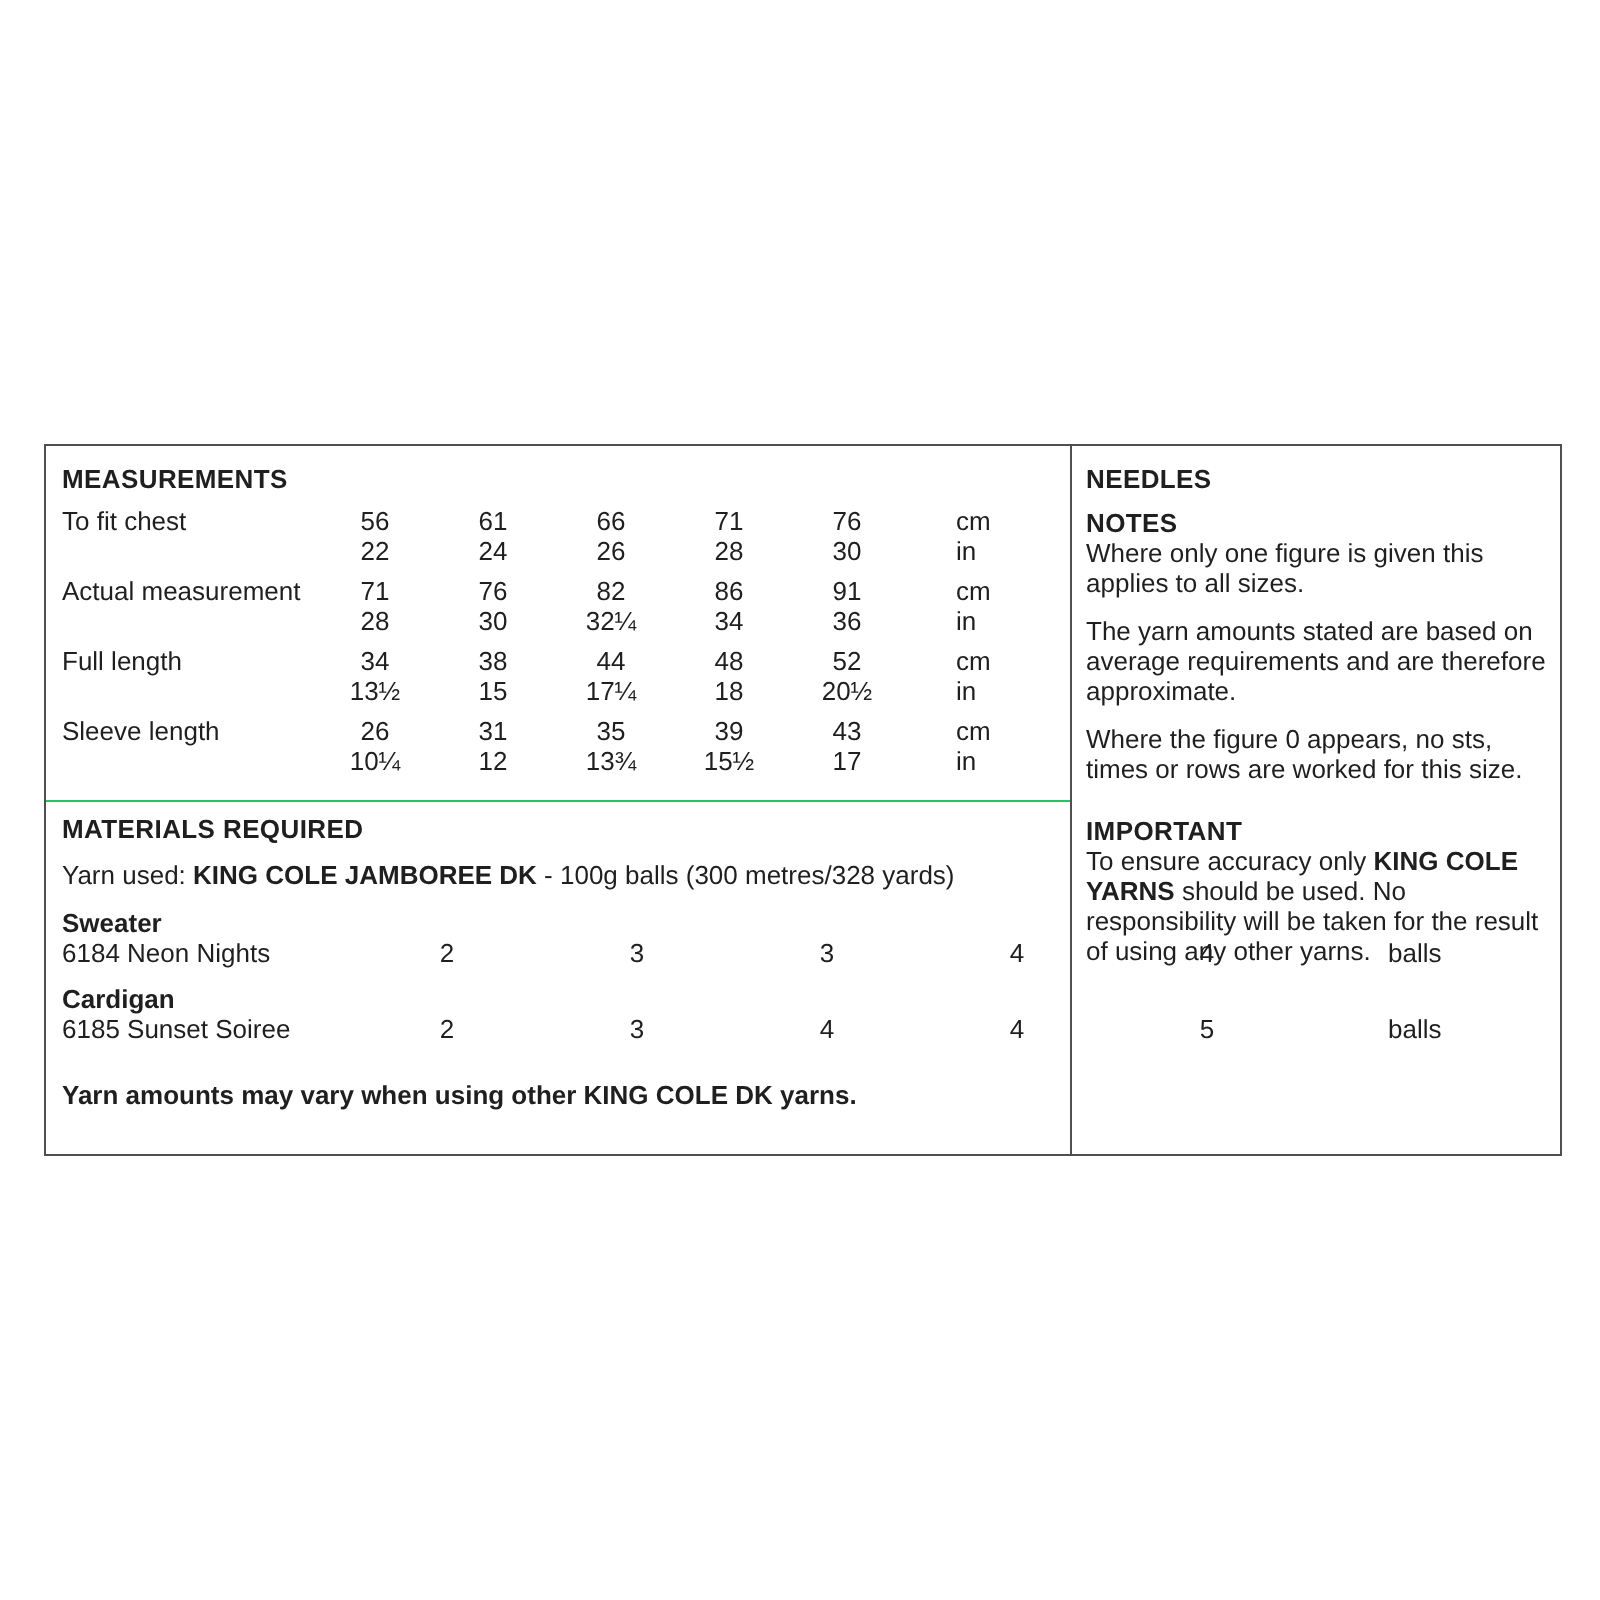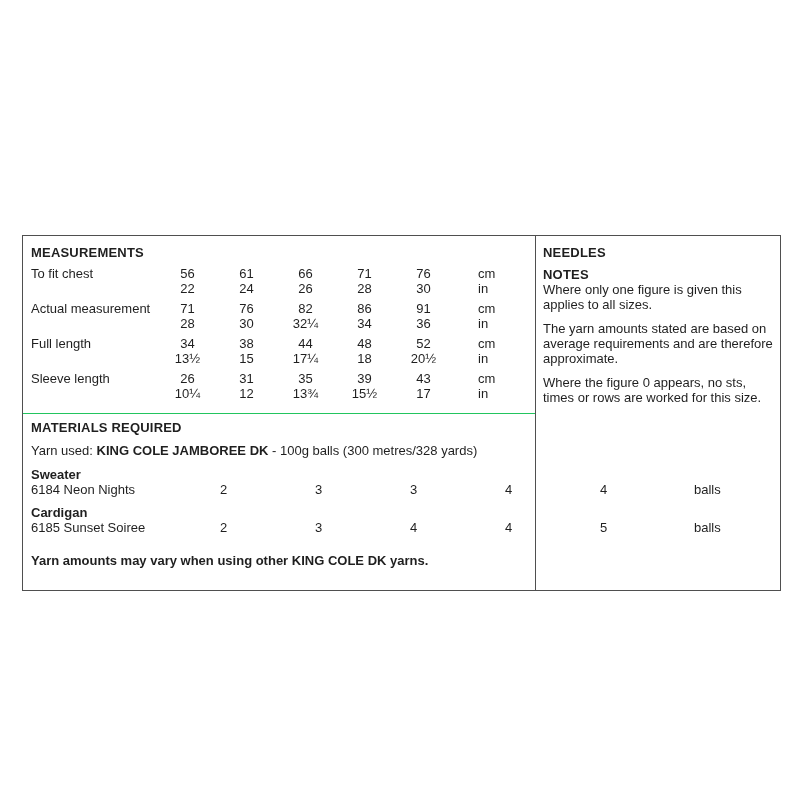--- a/index.html
+++ b/index.html
@@ -1,18 +1,18 @@
 <!DOCTYPE html>
 <html><head>
 <meta charset="utf-8">
 <style>
   * { margin:0; padding:0; box-sizing:border-box; }
   html,body { width:800px; height:800px; background:#ffffff;
     font-family:"Liberation Sans", sans-serif; color:#1f1f1f; }
-  .doc-box { position:absolute; left:22px; top:235px; width:759px; height:356px;
+  .doc-box { position:absolute; left:22px; top:222px; width:759px; height:356px;
     border:1px solid #4f4f4f; display:flex; background:#fff; }
   
   .left-col { width:512px; display:flex; flex-direction:column; }
   .meas-panel { height:177px; padding:9px 0 0 8px; }
   .mats-panel { flex:1; border-top:1px solid #22c55e; padding:6px 0 0 8px; }
   .sec-head { font-size:13px; font-weight:bold; line-height:15px; letter-spacing:.2px; }
   .meas-panel .sec-head { margin-bottom:7px; }
   .mats-panel .sec-head { margin-bottom:8px; }
   .m-grid { display:grid; grid-template-columns:127px 59px 59px 59px 59px 59px auto;
     font-size:13px; line-height:14.5px; }
@@ -157,15 +157,19 @@
 
     <div class="rc-sec">
       <div class="rc-head">NOTES</div>
       <div class="rc-text">
         <p>Where only one figure is given this applies to all sizes.</p>
         <p>The yarn amounts stated are based on average requirements and are therefore approximate.</p>
         <p>Where the figure 0 appears, no sts, times or rows are worked for this size.</p>
       </div>
     </div>
 
+    <div class="rc-sec">
+      <div class="rc-head">IMPORTANT</div>
+      <div class="rc-text"><span>To ensure accuracy only </span><b>KING COLE YARNS</b><span> should be used. No responsibility will be taken for the result of using any other yarns.</span></div>
+    </div>
 
   </div>
 </div>
 
 </body></html>

